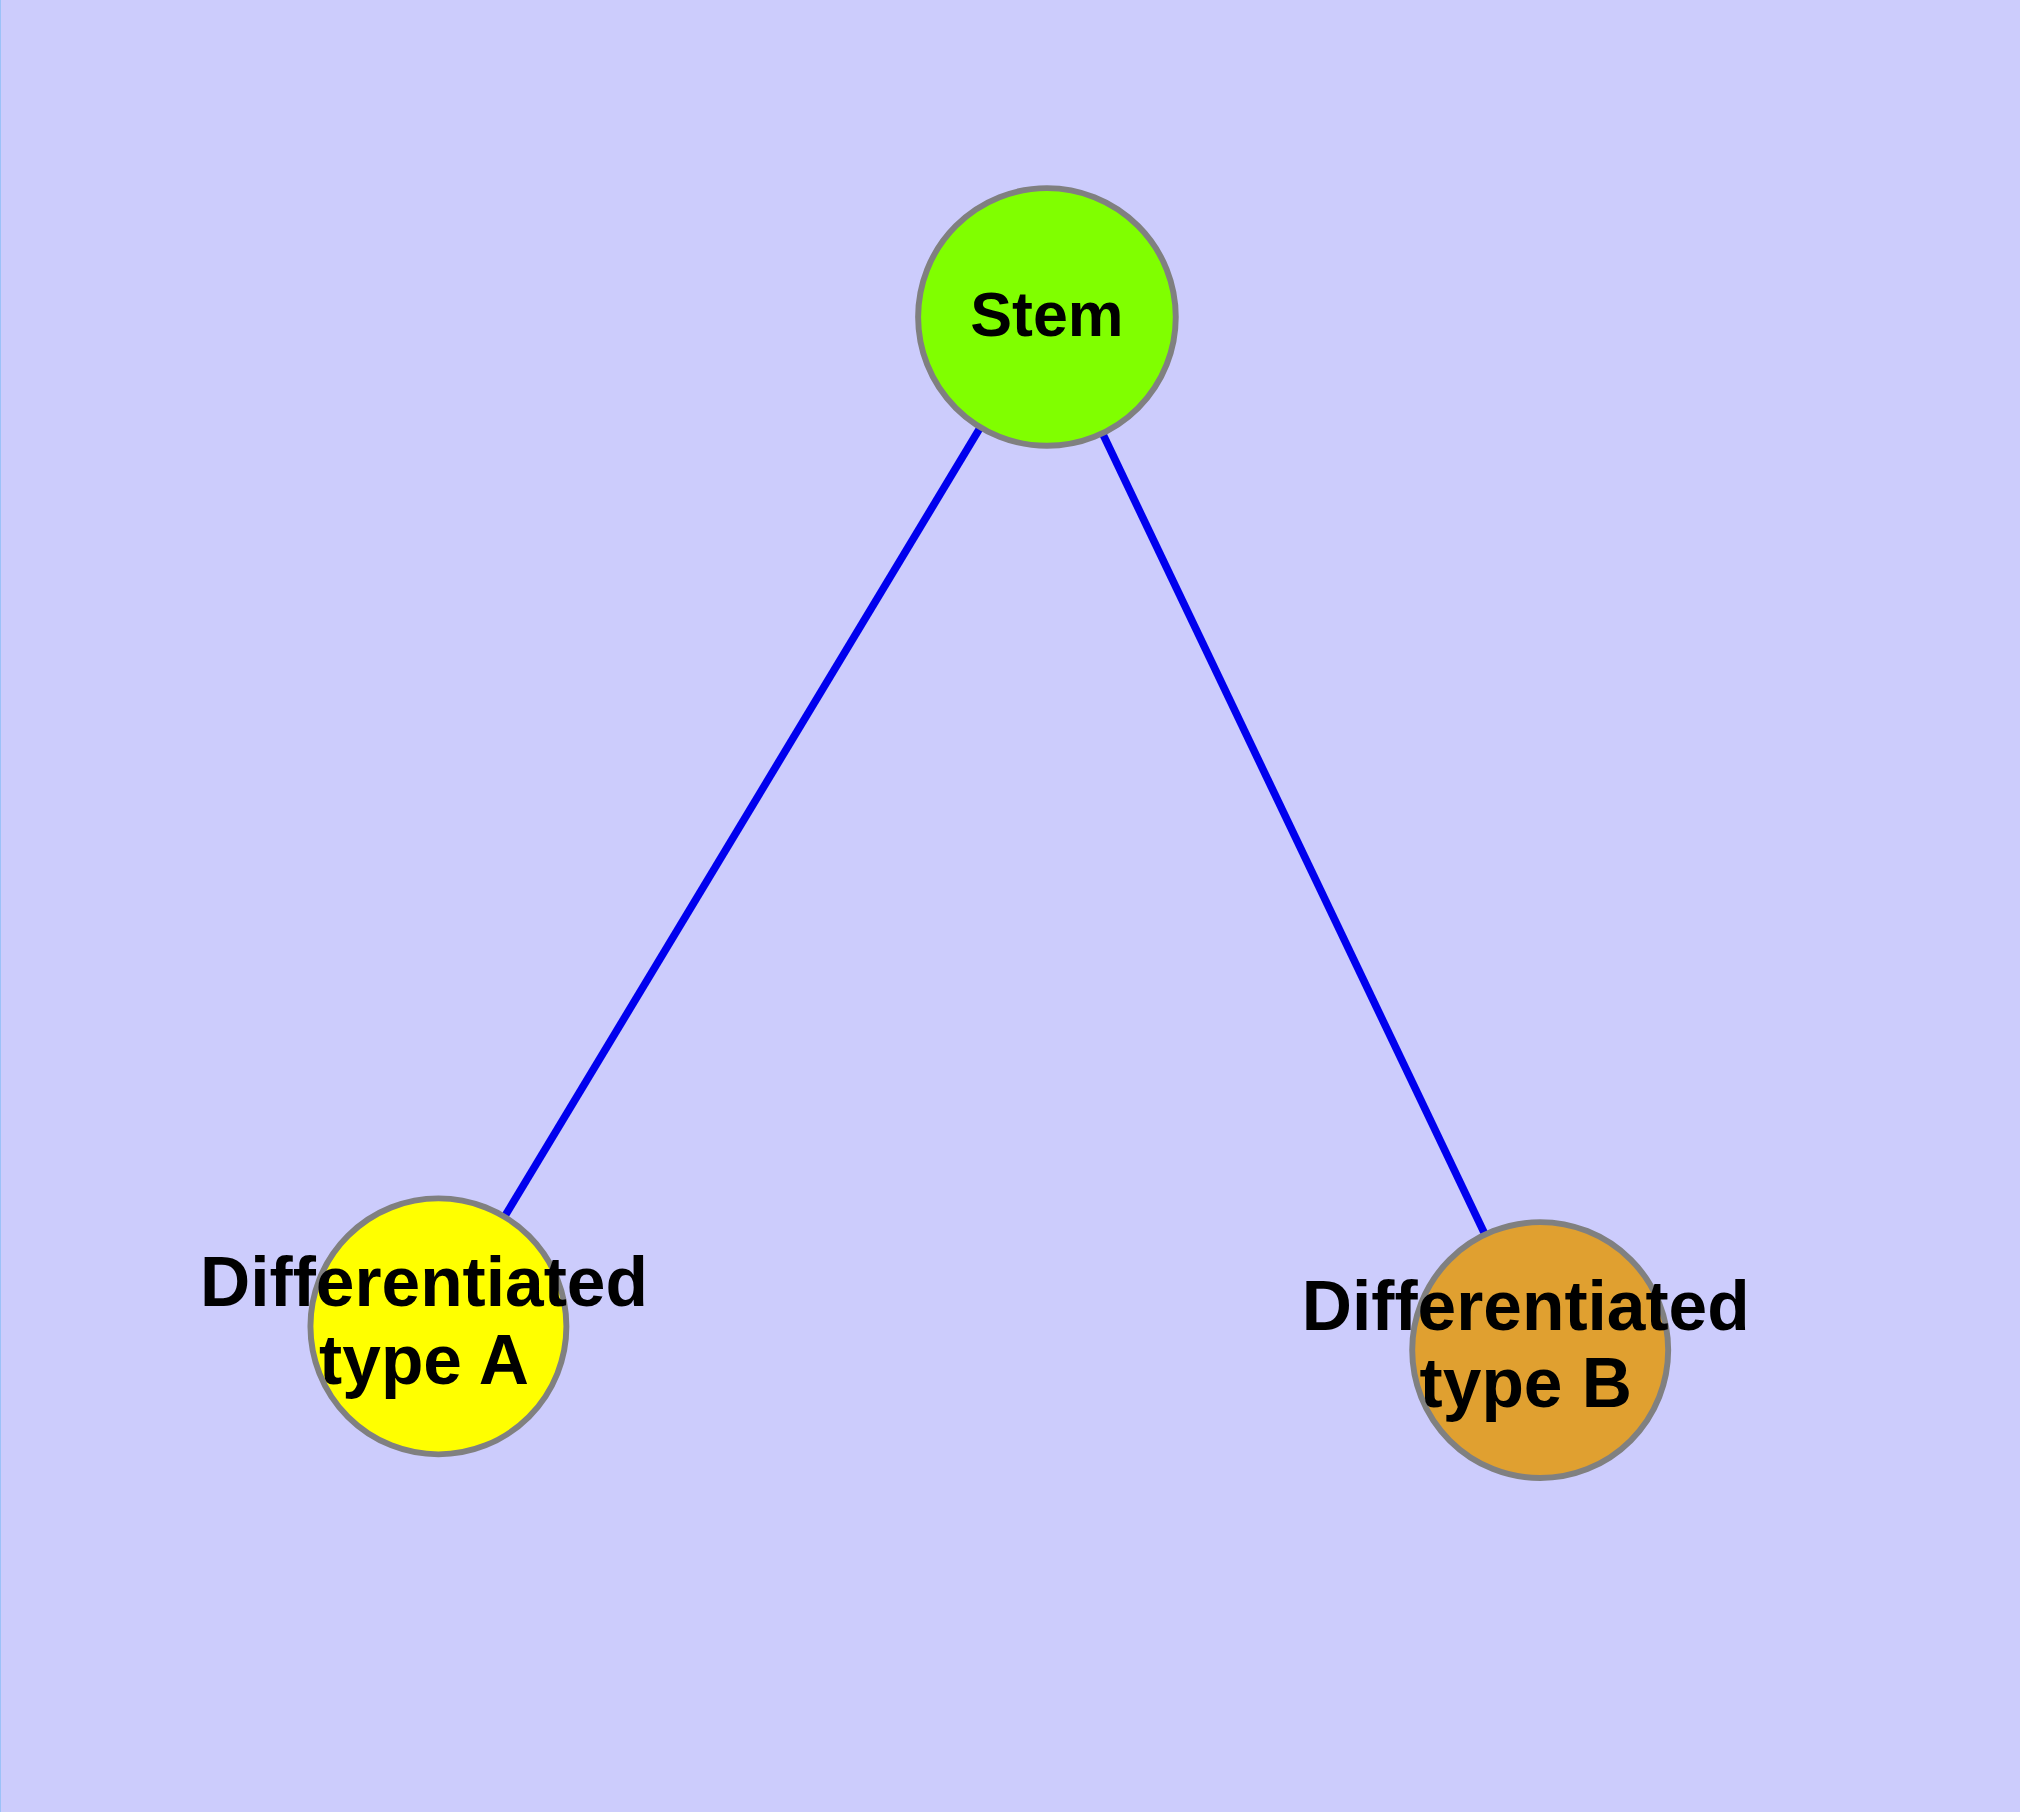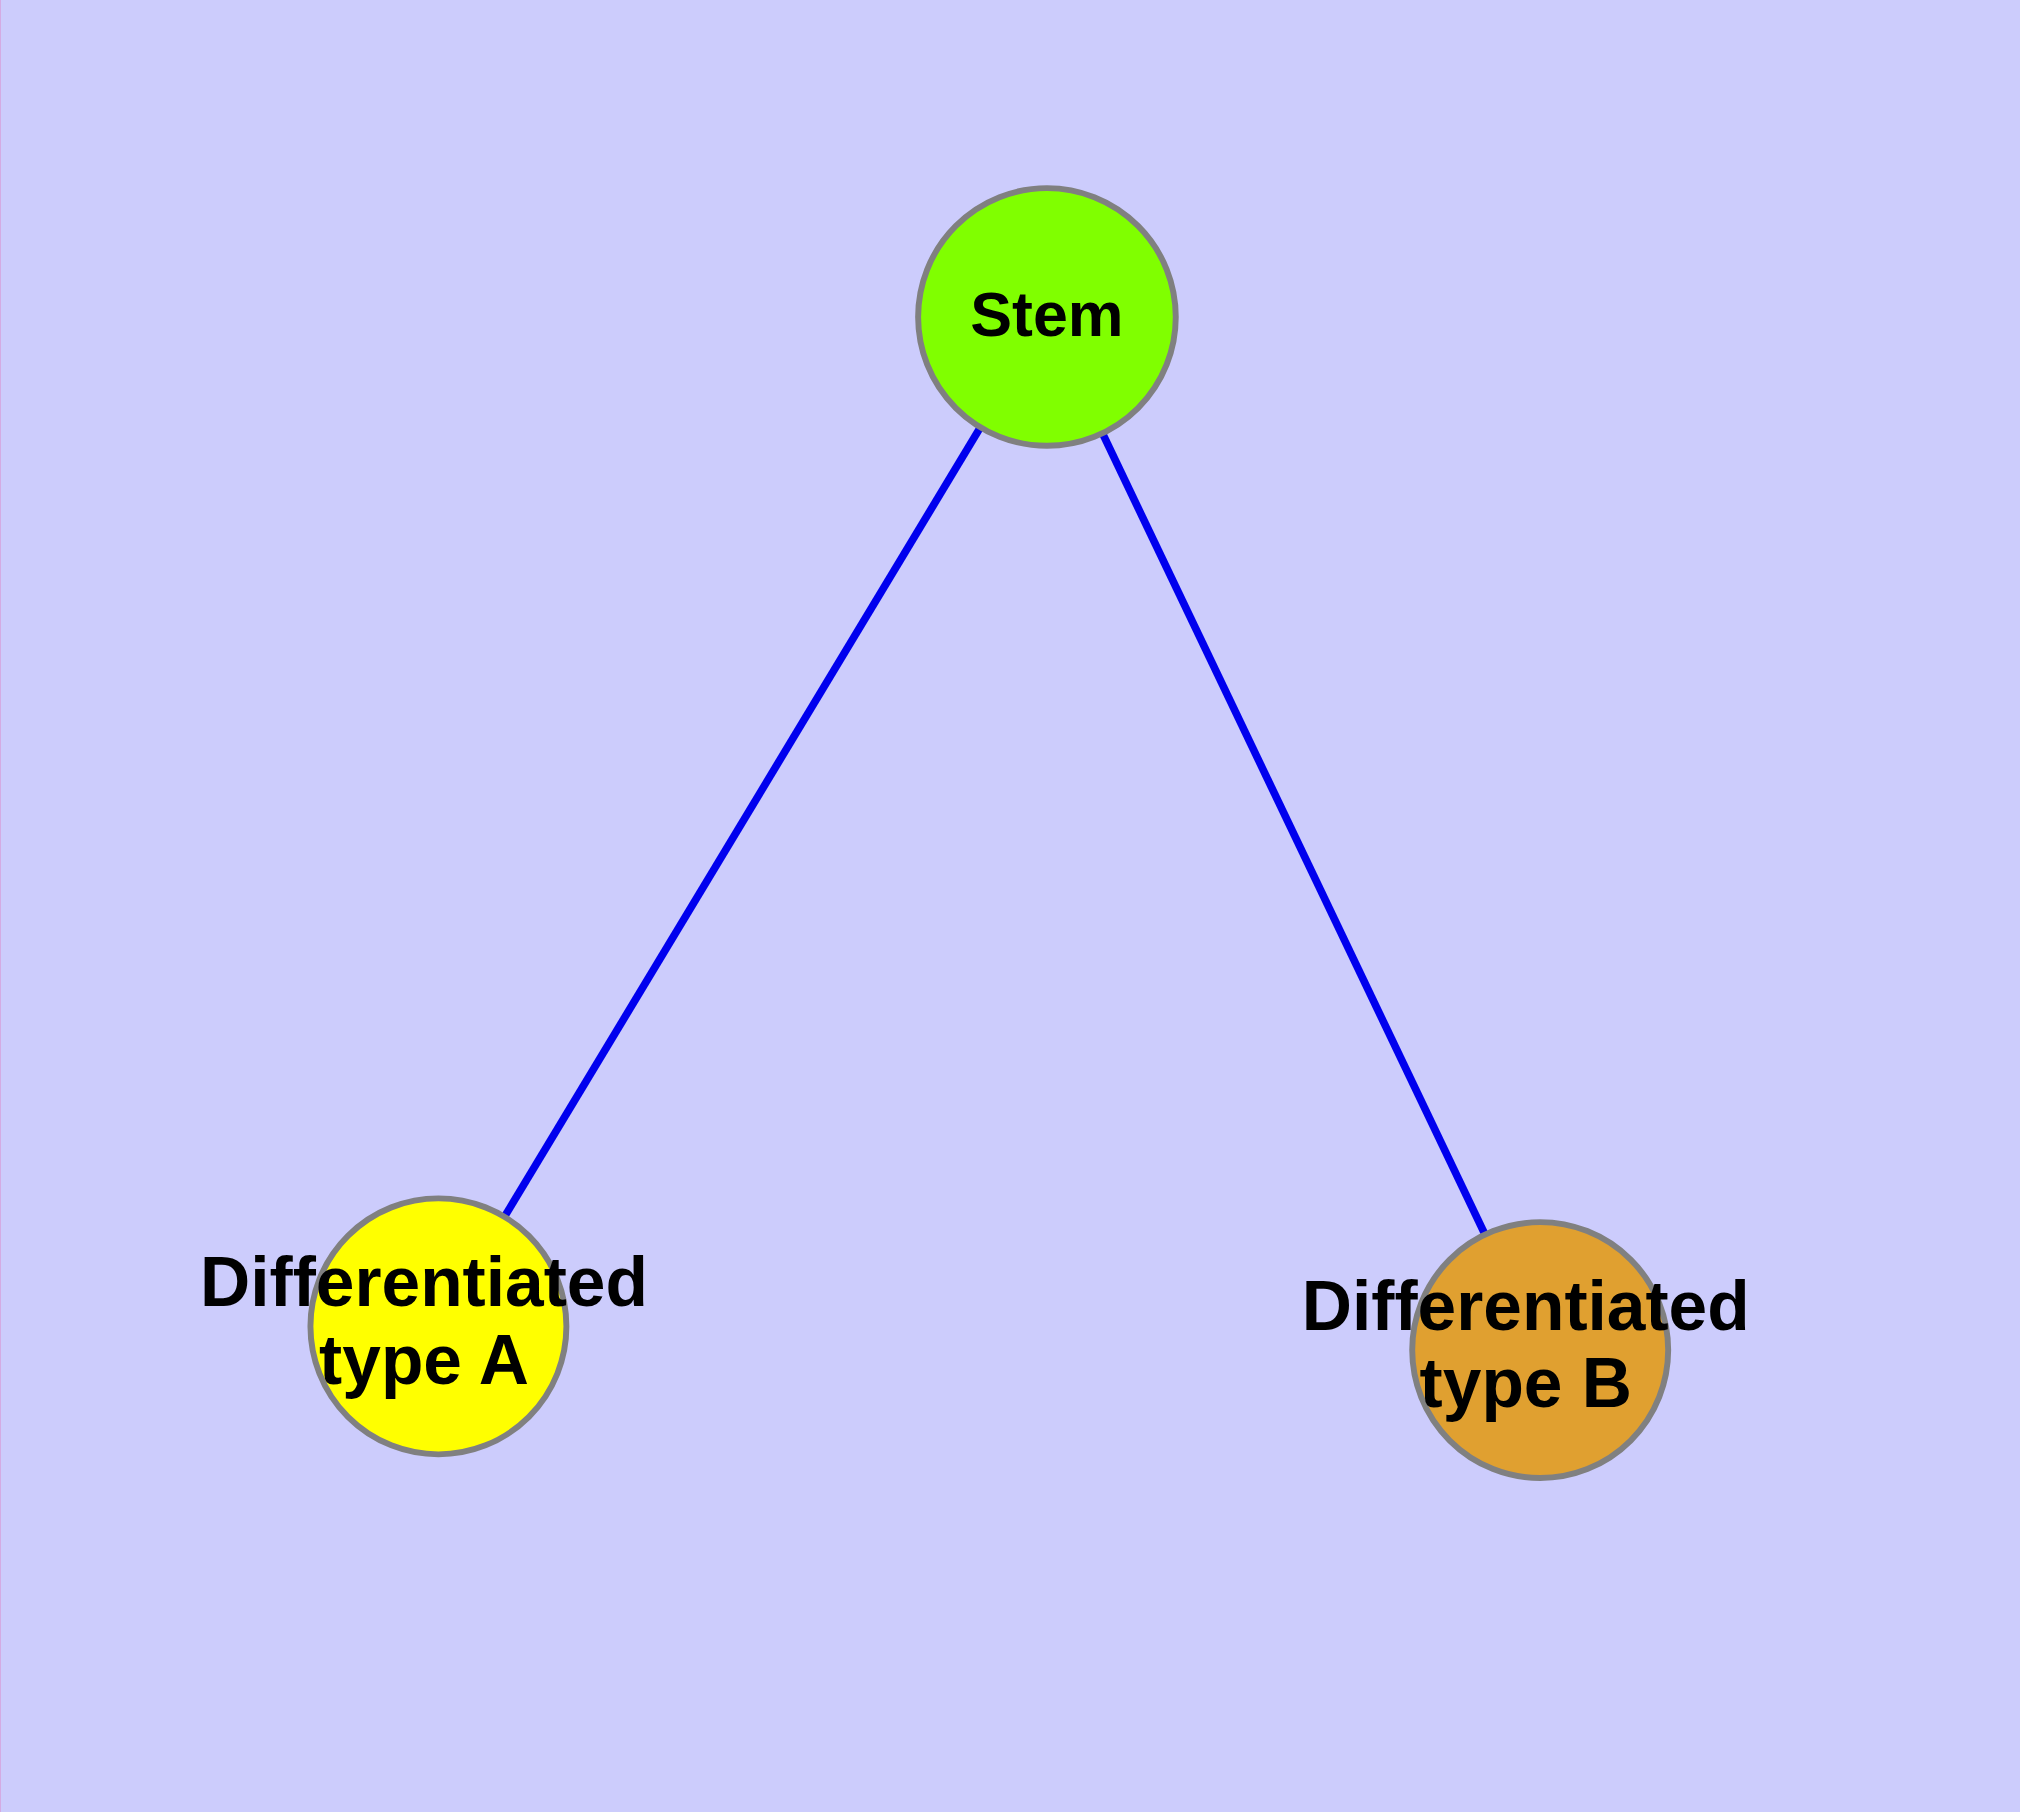--- a/index.html
+++ b/index.html
@@ -29,21 +29,21 @@
     text-anchor: middle;
     dominant-baseline: middle;
     font-family: "Liberation Sans", "DejaVu Sans", sans-serif;
   }
   .node-label-main { font-size: 74px; }
   .node-label-child { font-size: 82px; }
 </style>
 </head>
 <body>
 
-<div id="canvas" style="background: #ec4899;">
+<div id="canvas" style="background: #0ea5e9;">
   <svg id="graph-svg" viewBox="0 0 2384 2138" xmlns="http://www.w3.org/2000/svg">
     <rect id="bg-rect" x="0" y="0" width="2384" height="2138" fill="#ccccfc"></rect>
     <g id="edge-layer">
         <line x1="1235" y1="374" x2="517" y2="1565" stroke="#0000ee" stroke-width="9" stroke-linecap="butt"></line>
         <line x1="1235" y1="374" x2="1817" y2="1593" stroke="#0000ee" stroke-width="9" stroke-linecap="butt"></line>
       </g>
     <g id="node-layer">
         <circle cx="1235" cy="374" r="152" fill="#80ff00" stroke="#808080" stroke-width="7"></circle>
         <circle cx="517" cy="1565" r="151" fill="#ffff00" stroke="#808080" stroke-width="7"></circle>
         <circle cx="1817" cy="1593" r="151" fill="#e0a030" stroke="#808080" stroke-width="7"></circle>

